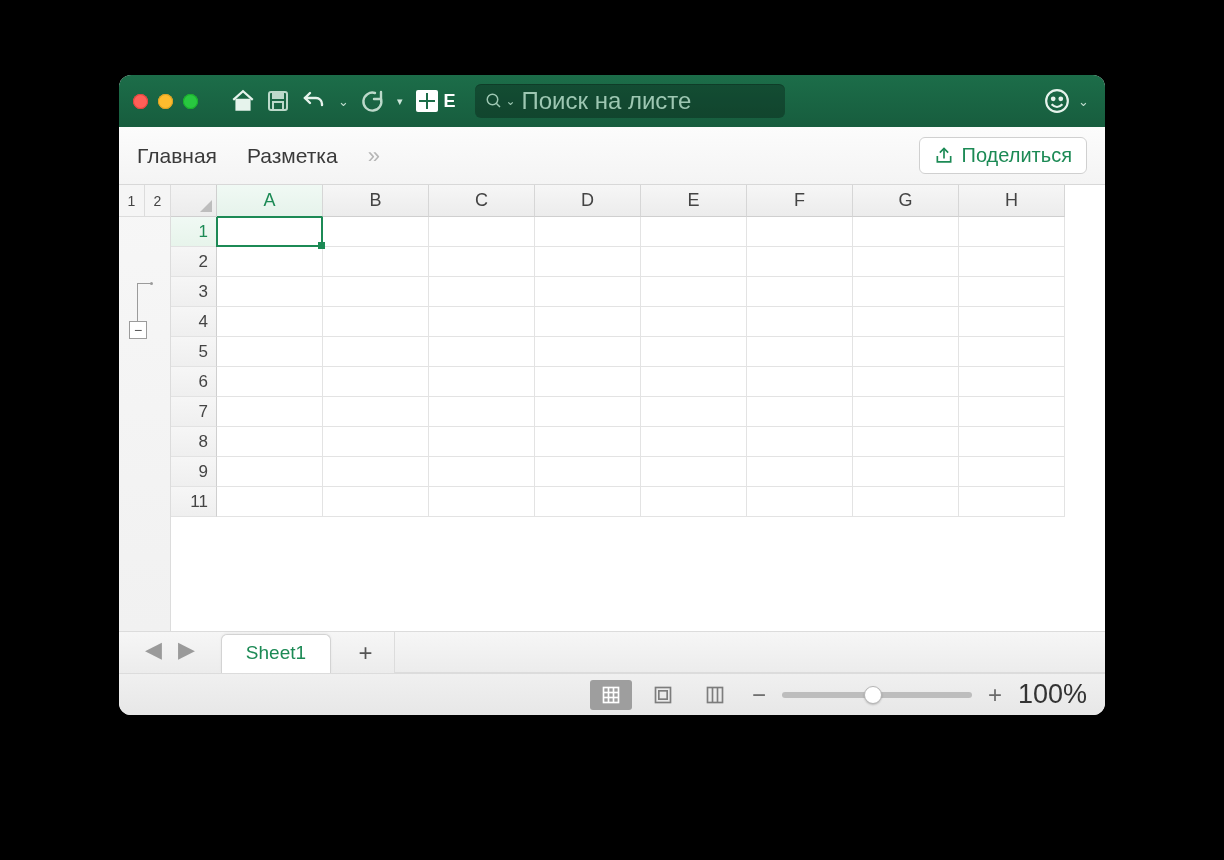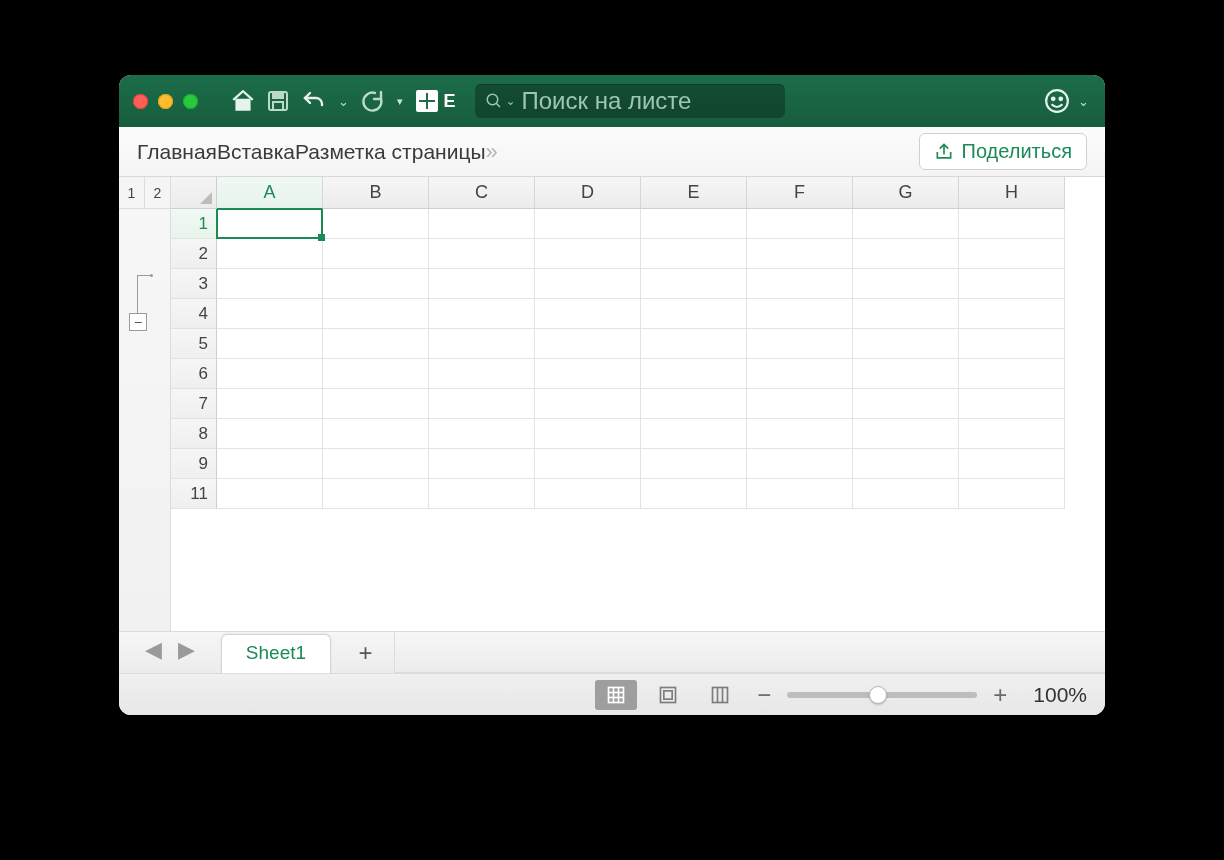--- a/index.html
+++ b/index.html
@@ -55,23 +55,23 @@
     flex:1; background:transparent; border:0; outline:0;
     color:#cfe6da; font-size:24px;
   }
   .searchwrap input::placeholder { color:#9dc7b2; }
 
   .title-right { margin-left:auto; display:flex; align-items:center; gap:6px;}
   .smiley { color:#e6f3ec; }
 
   
   .ribbon {
-    height:50px; background:linear-gradient(#fcfcfc,#f4f4f4);
+    height:58px; background:linear-gradient(#fcfcfc,#f4f4f4);
     border-bottom:1px solid #d8d8d8;
-    display:flex; align-items:center; padding:0 18px; 
+    display:flex; align-items:center; padding:0 18px; gap:30px;
     font-size:21px; color:#3a3a3a;
   }
   .ribbon .rtab { cursor:pointer; }
   .ribbon .more { color:#b6b6b6; font-size:22px; letter-spacing:2px; }
   .share-btn {
     margin-left:auto; border:1px solid #d0d0d0; border-radius:6px;
     background:#fff; padding:6px 14px; display:flex; align-items:center; gap:8px;
     color:#1c8a55; font-size:20px; cursor:pointer;
   }
 
@@ -176,21 +176,21 @@
   .zminus,.zplus{ font-size:24px; color:#6a6a6a; cursor:pointer; padding:0 6px;}
   .slider {
     width:190px; height:6px; background:#bdbdbd; border-radius:3px; position:relative;
     cursor:pointer;
   }
   .slider .thumb{
     position:absolute; left:48%; top:50%; transform:translate(-50%,-50%);
     width:18px; height:18px; background:#fff; border:1px solid #b5b5b5; border-radius:50%;
     box-shadow:0 1px 2px rgba(0,0,0,0.2);
   }
-  .zoompct{ font-size:21px; color:#333; margin-left:10px;}
+  .zoompct{ font-size:27px; color:#333; }
 </style>
 </head>
 <body>
 
 <div class="stage">
   <div class="window">
 
     <div class="titlebar">
       <div class="traffic">
         <span class="tl-red"></span>
@@ -250,22 +250,21 @@
               <circle cx="15.5" cy="10" r="1.2" fill="#e6f3ec"></circle>
               <path d="M7 15 q5 5 10 0"></path>
             </svg>
         </div>
         <span class="chev">⌄</span>
       </div>
     </div>
 
     <div class="ribbon">
       <span class="rtab">Главная</span>
-      <span class="rtab">Вставка</span>
-      <span class="rtab">Разметка страницы</span>
+      <span class="rtab">Разметка</span>
       <span class="more">»</span>
       <div class="share-btn">
         <svg width="20" height="20" viewBox="0 0 24 24" fill="none" stroke="#1c8a55" stroke-width="2">
             <path d="M4 12 v7 h16 v-7"></path>
             <path d="M12 3 v12"></path>
             <path d="M7 8 l5 -5 l5 5"></path>
           </svg>
         <span>Поделиться</span>
       </div>
     </div>

